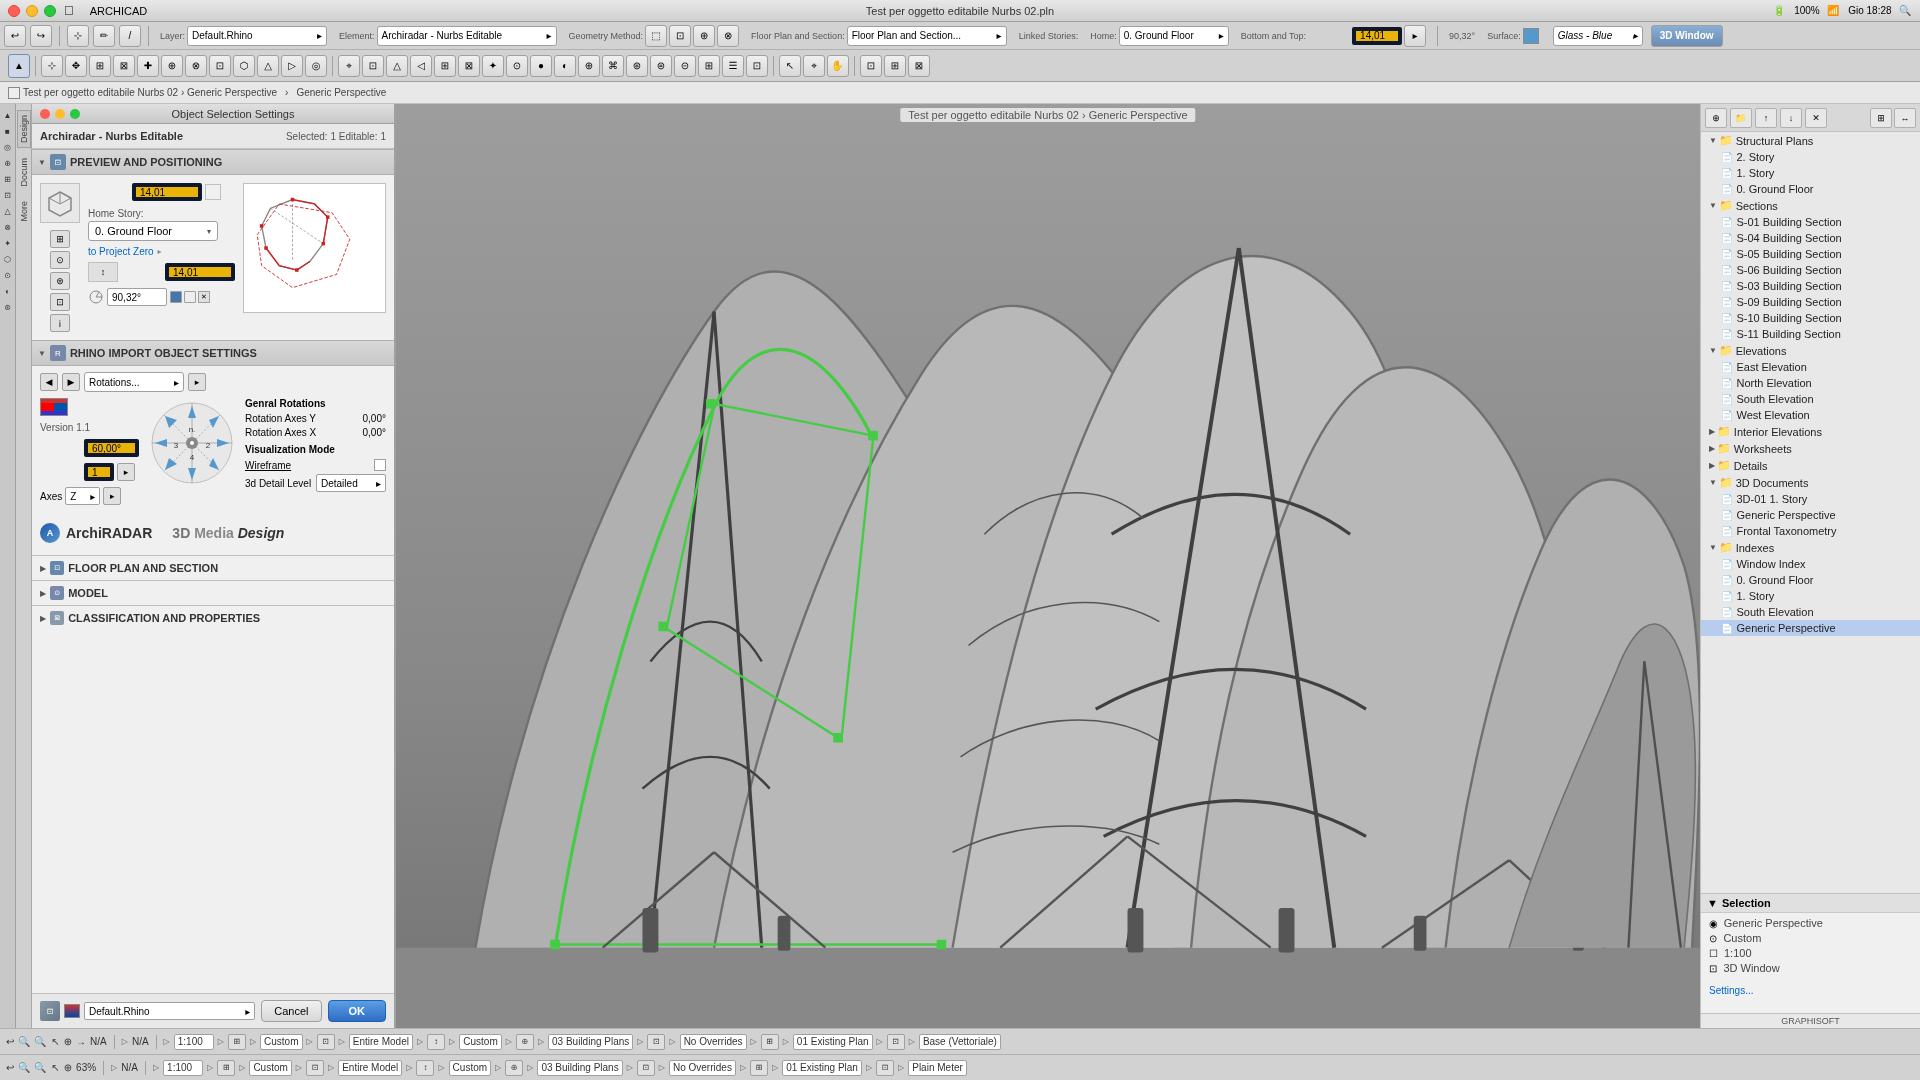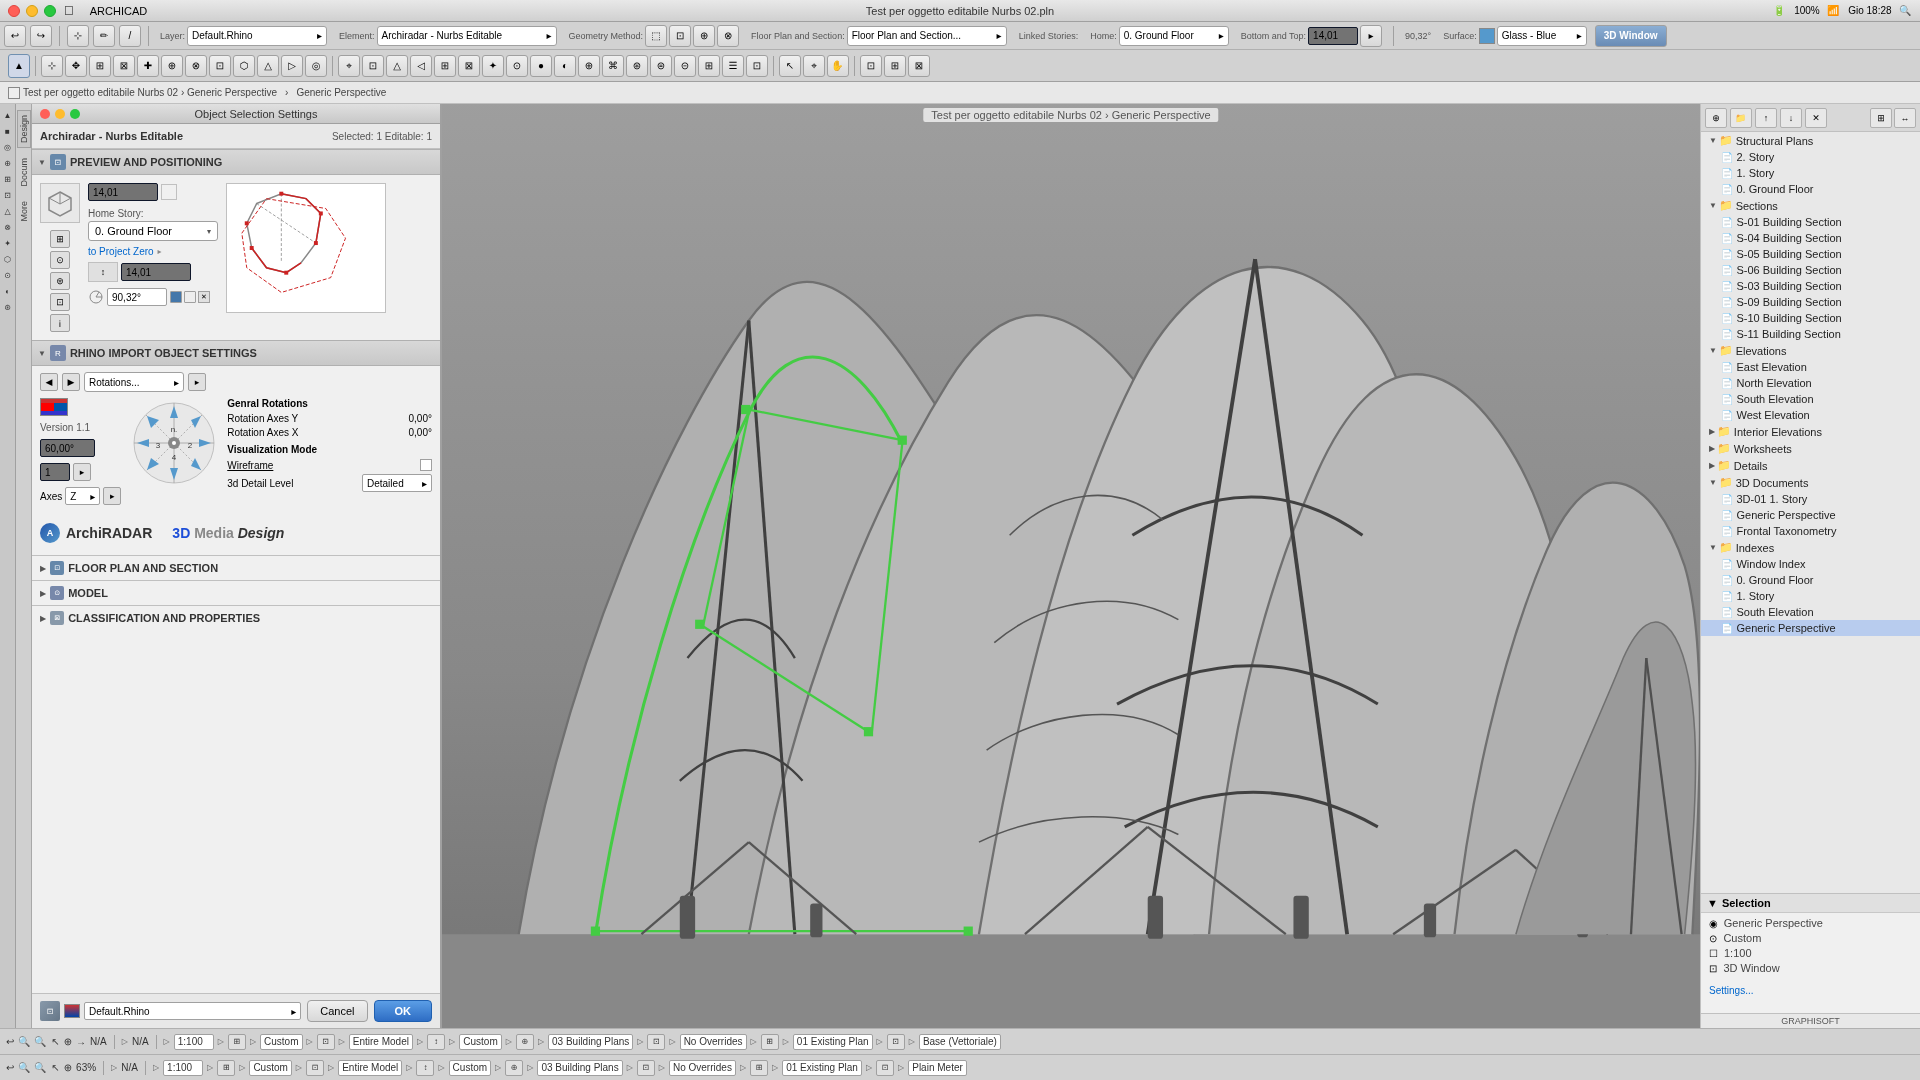--- a/index.html
+++ b/index.html
@@ -28,21 +28,21 @@
 
     
     .context-bar { height: 22px; background: #e8e8e8; border-bottom: 1px solid #c0c0c0; display: flex; align-items: center; padding: 0 8px; font-size: 10px; color: #444; gap: 8px; }
     .context-bar .checkbox-item { display: flex; align-items: center; gap: 3px; }
 
     
     .main-layout { display: flex; height: calc(1080px - 22px - 32px - 28px - 22px - 26px - 26px); }
     .tool-icon { width: 14px; height: 14px; display: flex; align-items: center; justify-content: center; font-size: 8px; cursor: pointer; color: #333; }
 
     
-    .object-panel { width: 410px; background: #f0f0f0; border-right: 2px solid #a0a0a0; display: flex; flex-direction: column; overflow: hidden; position: relative; }
+    .object-panel { width: 364px; background: #f0f0f0; border-right: 2px solid #a0a0a0; display: flex; flex-direction: column; overflow: hidden; position: relative; }
     .panel-titlebar { height: 20px; background: linear-gradient(to bottom, #e0e0e0, #c8c8c8); display: flex; align-items: center; padding: 0 8px; border-bottom: 1px solid #a0a0a0; }
     .panel-title-dots { display: flex; gap: 5px; }
     .panel-title-dot { width: 10px; height: 10px; border-radius: 50%; }
     .panel-title-dot.red { background: #ff5f57; }
     .panel-title-dot.yellow { background: #febc2e; }
     .panel-title-dot.green { background: #28c840; }
     .panel-title-text { flex: 1; text-align: center; font-size: 11px; color: #333; }
     
     .panel-header { padding: 6px 8px; background: #e8e8e8; border-bottom: 1px solid #c0c0c0; display: flex; justify-content: space-between; align-items: center; }
     .panel-header-title { font-size: 11px; font-weight: bold; color: #333; }
@@ -51,21 +51,21 @@
     
     .section-header { display: flex; align-items: center; gap: 4px; padding: 4px 6px; background: linear-gradient(to bottom, #d8d8d8, #c8c8c8); border-top: 1px solid #b0b0b0; border-bottom: 1px solid #b0b0b0; cursor: pointer; }
     .section-arrow { font-size: 8px; color: #555; }
     .section-icon { width: 16px; height: 16px; background: #888; border-radius: 2px; display: flex; align-items: center; justify-content: center; font-size: 8px; color: #fff; }
     .section-title { font-size: 11px; font-weight: bold; color: #333; }
 
     
     .preview-area { padding: 8px; display: flex; gap: 8px; }
     .preview-ctrl-btn { width: 20px; height: 18px; background: #e0e0e0; border: 1px solid #a0a0a0; border-radius: 2px; display: flex; align-items: center; justify-content: center; font-size: 9px; cursor: pointer; }
     .preview-img { width: 160px; height: 130px; background: #fff; border: 1px solid #c0c0c0; display: flex; align-items: center; justify-content: center; position: relative; overflow: hidden; }
-    .form-input { height: 18px; background: #737373; border: 1px solid #0f172a; border-radius: 2px; font-size: 10px; padding: 0 4px; width: 80px; }
+    .form-input { height: 18px; background: #eab308; border: 4px solid #0f172a; border-radius: 2px; font-size: 10px; padding: 0 4px; width: 80px; margin-left: 44px; }
     .form-dropdown { height: 18px; background: #fff; border: 1px solid #a0a0a0; border-radius: 2px; font-size: 10px; padding: 0 4px; min-width: 120px; display: flex; align-items: center; justify-content: space-between; cursor: pointer; }
     .form-link { font-size: 10px; color: #0066cc; cursor: pointer; }
     .small-checkbox { width: 12px; height: 12px; border: 1px solid #a0a0a0; background: #fff; }
     .detail-dropdown { height: 18px; background: #fff; border: 1px solid #a0a0a0; border-radius: 2px; font-size: 10px; padding: 0 4px; display: flex; align-items: center; justify-content: space-between; min-width: 70px; cursor: pointer; }
     
     
     .logo-area { padding: 12px 8px; display: flex; align-items: center; gap: 20px; }
     .logo-archiradar { display: flex; align-items: center; gap: 6px; font-size: 14px; font-weight: bold; color: #333; }
     .logo-3d { font-size: 14px; font-weight: bold; color: #333; }
 
@@ -216,21 +216,21 @@
   </div>
 
   <div class="toolbar-separator"></div>
 
   <div class="toolbar-section">
     <span class="toolbar-section-label">90,32°</span>
   </div>
 
   <div class="toolbar-section">
     <span class="toolbar-section-label">Surface:</span>
-    <div style="display:flex; align-items:center; gap:2px;">
+    <div style="display:flex; align-items:center; gap:14px;font-style:italic;">
       <div style="width:16px; height:16px; background:#5599cc; border:1px solid #888;"></div>
       <div class="toolbar-dropdown" style="min-width:90px;">
         <span>Glass - Blue</span>
         <span>▸</span>
       </div>
     </div>
   </div>
 
   <div class="toolbar-btn" style="background:linear-gradient(to bottom, #8baed4,#6a8cb5); color:#fff; padding:0 8px; font-weight:bold; font-size:10px;">3D Window</div>
 </div>
@@ -524,21 +524,21 @@
         </div>
       </div>
     </div>
 
     <div class="logo-area">
       <div class="logo-archiradar">
         <div style="width:20px; height:20px; background:linear-gradient(135deg, #2255aa, #5599cc); border-radius:50%; display:flex; align-items:center; justify-content:center; color:#fff; font-size:9px; font-weight:bold;">A</div>
         <span>ArchiRADAR</span>
       </div>
       <div class="logo-3d">
-        <span style="color:#1d4ed8; font-weight:bold;">3D</span>
+        <span style="color:#737373; font-weight:bold;">3D</span>
         <span style="color:#888;"> Media </span>
         <span style="color:#333; font-style:italic;">Design</span>
       </div>
     </div>
 
     <div class="bottom-section">
       <div class="bottom-section-row">
         <span class="bottom-arrow">▶</span>
         <div class="section-icon" style="background:#6688aa; width:14px; height:14px; font-size:7px;">⊡</div>
         <span class="bottom-label">FLOOR PLAN AND SECTION</span>

